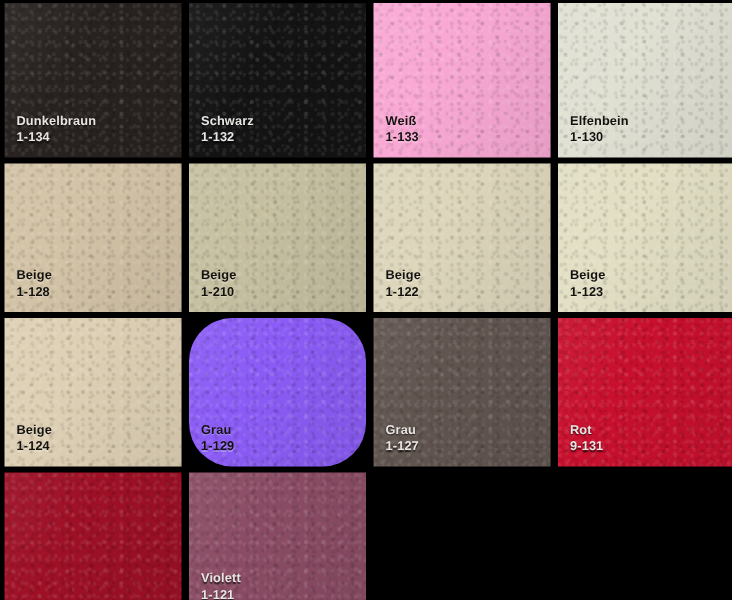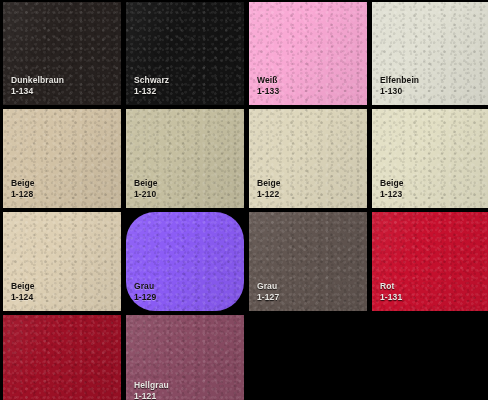--- a/index.html
+++ b/index.html
@@ -186,29 +186,29 @@
       <div class="label">
         <span class="name">Grau</span>
         <span class="code">1-127</span>
       </div>
     </div>
     <div class="swatch on-dark" style="background: rgb(200, 16, 46);">
       <div class="grain"></div>
       <div class="sheen"></div>
       <div class="label">
         <span class="name">Rot</span>
-        <span class="code">1-131</span>
+        <span class="code">9-131</span>
       </div>
     </div>
     <div class="swatch on-dark" style="background: rgb(158, 16, 38);">
       <div class="grain"></div>
       <div class="sheen"></div>
     </div>
     <div class="swatch on-dark" style="background: rgb(138, 76, 100);">
       <div class="grain"></div>
       <div class="sheen"></div>
       <div class="label">
-        <span class="name">Hellgrau</span>
+        <span class="name">Violett</span>
         <span class="code">1-121</span>
       </div>
     </div>
     <div class="swatch empty" style="background: rgb(0, 0, 0);"></div>
   </div>
 
 </body></html>

